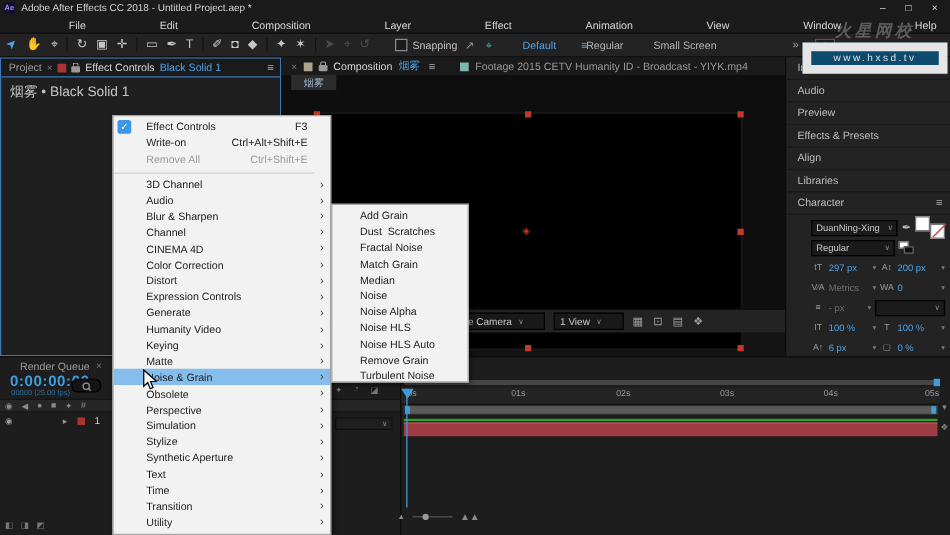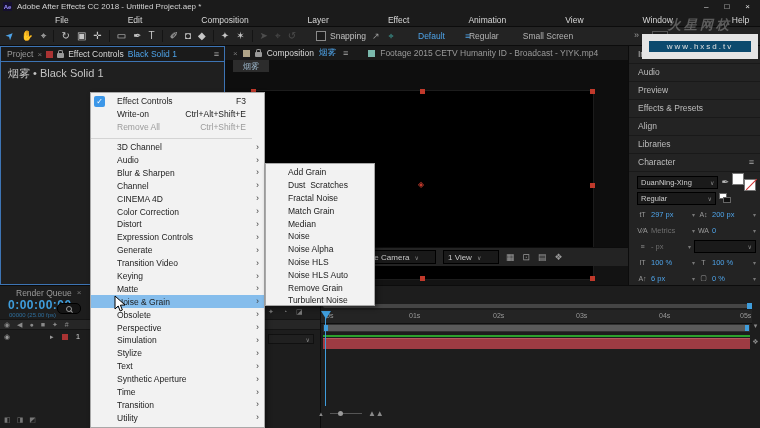--- a/index.html
+++ b/index.html
@@ -80,21 +80,21 @@
   .chandots i:nth-child(3){background:#3f6fd0;left:2px;top:3px;}
   .vb-select{background:#191919;border:1px solid #000;height:12px;display:flex;align-items:center;
     gap:5px;padding:0 4px;color:#c8c8c8;}
   .caret{color:#8a8a8a;font-size:6px;}
   .vb-ico{color:#9a9a9a;font-size:9px;}
   
   .right-panel{position:absolute;left:628px;top:46px;width:132px;height:257px;background:#232323;border-left:1px solid #0c0c0c;box-sizing:border-box;}
   .rp-sec{height:17px;line-height:17px;padding-left:9px;font-size:8.5px;color:#bdbdbd;
     border-bottom:1px solid #191919;display:flex;align-items:center;}
   .rp-sec .burger{padding-right:6px;}
-  .char-body{padding:3px 4px 0 8px;display:flex;flex-direction:column;gap:2px;font-size:7.5px;}
+  .char-body{padding:3px 4px 0 20px;display:flex;flex-direction:column;gap:2px;font-size:7.5px;}
   .cr{display:flex;align-items:center;gap:3px;height:14px;}
   .sel{flex:1;background:#1a1a1a;border:1px solid #000;height:11px;display:flex;align-items:center;
     justify-content:space-between;padding:0 3px;color:#ccc;}
   .ci{color:#9a9a9a;font-size:7px;min-width:11px;text-align:center;}
   .cv{color:#4ea3e8;}
   .gray{color:#6e6e6e;}
   .cd{color:#777;font-size:6px;margin-left:auto;}
   .half{flex:1;display:flex;align-items:center;gap:3px;}
   .swatches{position:relative;width:24px;height:18px;flex:0 0 auto;}
   .sw{position:absolute;width:12px;height:12px;background:#fff;border:1px solid #777;box-sizing:border-box;}
@@ -564,21 +564,21 @@
         <span class="mi-arrow"></span>
       </div>
 
       <div class="menu-item has-submenu">
         <span class="mi-label">Generate</span>
         <span class="mi-shortcut"></span>
         <span class="mi-arrow"></span>
       </div>
 
       <div class="menu-item has-submenu">
-        <span class="mi-label">Transition Video</span>
+        <span class="mi-label">Humanity Video</span>
         <span class="mi-shortcut"></span>
         <span class="mi-arrow"></span>
       </div>
 
       <div class="menu-item has-submenu">
         <span class="mi-label">Keying</span>
         <span class="mi-shortcut"></span>
         <span class="mi-arrow"></span>
       </div>
 
@@ -612,27 +612,27 @@
         <span class="mi-arrow"></span>
       </div>
 
       <div class="menu-item has-submenu">
         <span class="mi-label">Stylize</span>
         <span class="mi-shortcut"></span>
         <span class="mi-arrow"></span>
       </div>
 
       <div class="menu-item has-submenu">
+        <span class="mi-label">Synthetic Aperture</span>
+        <span class="mi-shortcut"></span>
+        <span class="mi-arrow"></span>
+      </div>
+
+      <div class="menu-item has-submenu">
         <span class="mi-label">Text</span>
-        <span class="mi-shortcut"></span>
-        <span class="mi-arrow"></span>
-      </div>
-
-      <div class="menu-item has-submenu">
-        <span class="mi-label">Synthetic Aperture</span>
         <span class="mi-shortcut"></span>
         <span class="mi-arrow"></span>
       </div>
 
       <div class="menu-item has-submenu">
         <span class="mi-label">Time</span>
         <span class="mi-shortcut"></span>
         <span class="mi-arrow"></span>
       </div>
 

